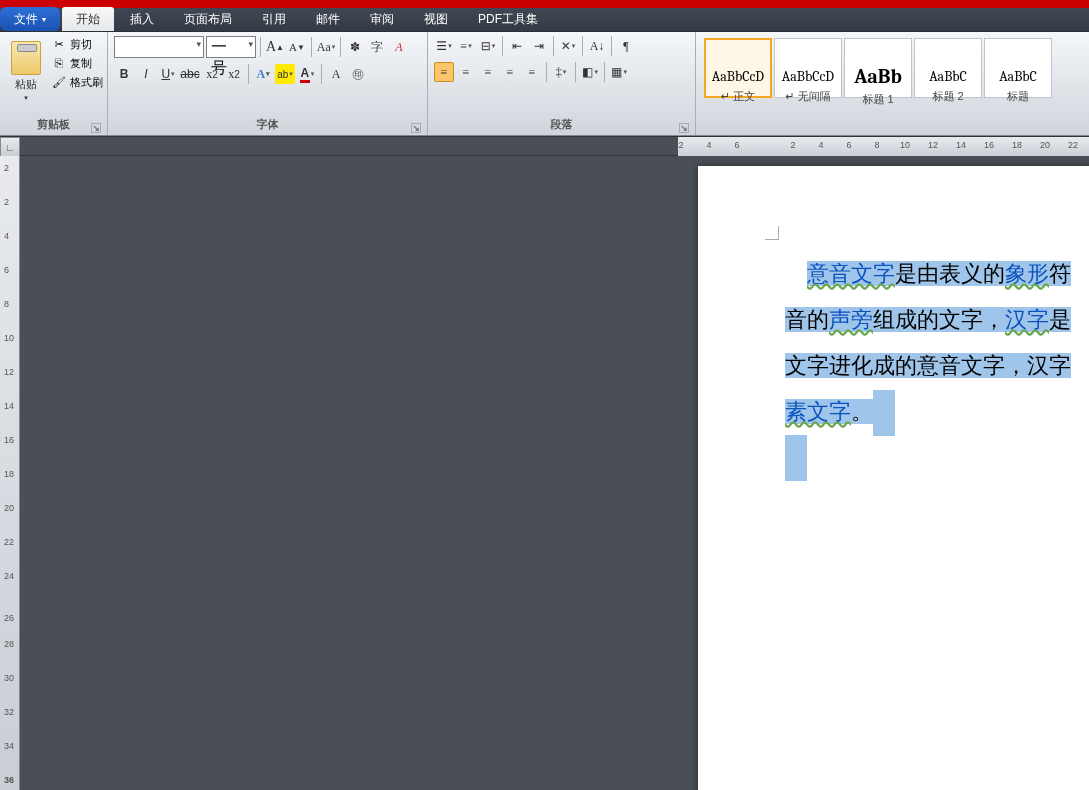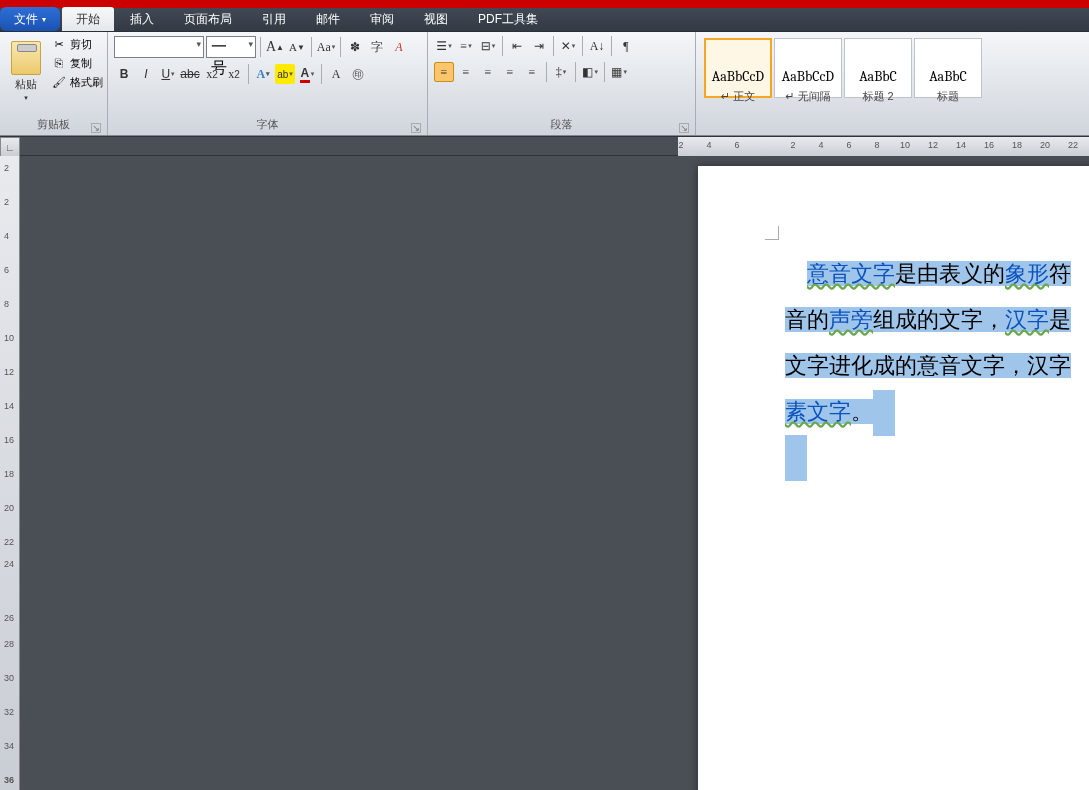--- a/index.html
+++ b/index.html
@@ -6,21 +6,21 @@
 body { width:1089px; height:790px; overflow:hidden; background:#4a4e55; }
 .top-red { height:8px; background:#c00; }
 .tab-bar { height:24px; background:linear-gradient(#3f4854,#343a44); display:flex; align-items:flex-end; gap:2px; padding-left:0; font-size:12px; color:#fff; border-bottom:1px solid #2a3038;}
 .tab { padding:4px 14px; cursor:pointer; height:24px; display:flex; align-items:center;}
 .tab.file { background:linear-gradient(#2d6fd6,#1b52b3); position:relative;border-radius:6px;}
 .tab.file::after{content:"▾";font-size:8px;margin-left:4px;}
 .tab.active { background:linear-gradient(#f8f8f8,#e4e7eb); color:#333; border-radius:3px 3px 0 0;}
 .ribbon { height:104px; background:linear-gradient(#f4f6f9,#d0d5dc); display:flex; border-bottom:1px solid #7f8792;}
 .group { border-right:1px solid #a8adb6; display:flex; flex-direction:column; padding:4px 6px 0; }
 .group-body { flex:1; display:flex; align-items:flex-start; gap:4px;}
-.group-label { height:18px; font-size:11px; color:#555; text-align:center; position:relative;}
+.group-label { height:18px; font-size:11px; color:#555; text-align:center; position:relative;font-weight:bold;}
 .group-label .dlg{position:absolute;right:0;bottom:2px;font-size:9px;color:#777;border:1px solid #aaa;width:10px;height:10px;line-height:8px;}
 .btn { display:inline-flex; align-items:center; justify-content:center; padding:2px 4px; cursor:pointer; font-size:12px; color:#333; border:1px solid transparent; border-radius:2px;}
 .big-paste { display:flex; flex-direction:column; align-items:center; width:42px; gap:2px; padding-top:4px;}
 .big-paste .icon{width:30px;height:34px;background:linear-gradient(#f9e7b2,#edc96a);border:1px solid #caa23e;border-radius:2px;position:relative;}
 .big-paste .icon::before{content:"";position:absolute;top:2px;left:5px;width:18px;height:6px;background:#ccc;border:1px solid #888;border-radius:2px;}
 .big-paste span{font-size:11px;}
 .mini-col{display:flex;flex-direction:column;gap:2px;}
 .mini-btn{display:flex;align-items:center;gap:4px;font-size:11px;cursor:pointer;padding:1px 2px;white-space:nowrap;}
 .mini-btn .ic{width:14px;height:14px;display:inline-flex;align-items:center;justify-content:center;font-size:11px;}
 .font-row{display:flex;gap:2px;align-items:center;}
@@ -184,20 +184,24 @@
       <div class="style-gallery" id="style-gallery">
           <div class="style-card sel">
             <div class="preview" style="font-family: Cambria, &quot;Times New Roman&quot;, serif;">AaBbCcD</div>
             <div class="nm">↵ 正文</div>
           </div>
           <div class="style-card">
             <div class="preview" style="font-family: Cambria, &quot;Times New Roman&quot;, serif;">AaBbCcD</div>
             <div class="nm">↵ 无间隔</div>
           </div>
           <div class="style-card">
+            <div class="preview" style="font-family: Cambria, &quot;Times New Roman&quot;, serif; font-weight: bold; font-size: 20px;">AaBb</div>
+            <div class="nm">标题 1</div>
+          </div>
+          <div class="style-card">
             <div class="preview" style="font-family: Cambria, &quot;Times New Roman&quot;, serif;">AaBbC</div>
             <div class="nm">标题 2</div>
           </div>
           <div class="style-card">
             <div class="preview" style="font-family: Cambria, &quot;Times New Roman&quot;, serif;">AaBbC</div>
             <div class="nm">标题</div>
           </div>
         </div>
     </div>
     <div class="group-label"></div>
@@ -232,21 +236,21 @@
       <div class="vr-num" style="top: 80px;">4</div>
       <div class="vr-num" style="top: 114px;">6</div>
       <div class="vr-num" style="top: 148px;">8</div>
       <div class="vr-num" style="top: 182px;">10</div>
       <div class="vr-num" style="top: 216px;">12</div>
       <div class="vr-num" style="top: 250px;">14</div>
       <div class="vr-num" style="top: 284px;">16</div>
       <div class="vr-num" style="top: 318px;">18</div>
       <div class="vr-num" style="top: 352px;">20</div>
       <div class="vr-num" style="top: 386px;">22</div>
-      <div class="vr-num" style="top: 408px;">24</div>
+      <div class="vr-num" style="top: 420px;">24</div>
       <div class="vr-num" style="top: 462px;">26</div>
       <div class="vr-num" style="top: 488px;">28</div>
       <div class="vr-num" style="top: 522px;">30</div>
       <div class="vr-num" style="top: 556px;">32</div>
       <div class="vr-num" style="top: 590px;">34</div>
       <div class="vr-num" style="top: 624px; font-weight: bold;">36</div>
     </div>
   <div class="canvas">
     <div class="page">
       <div class="margin-mark"></div>

